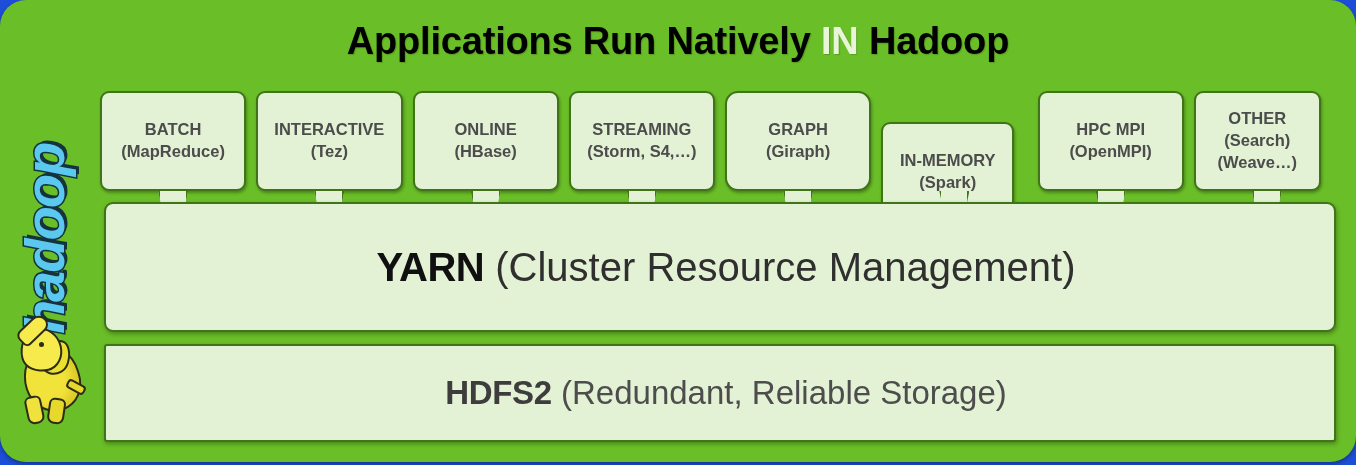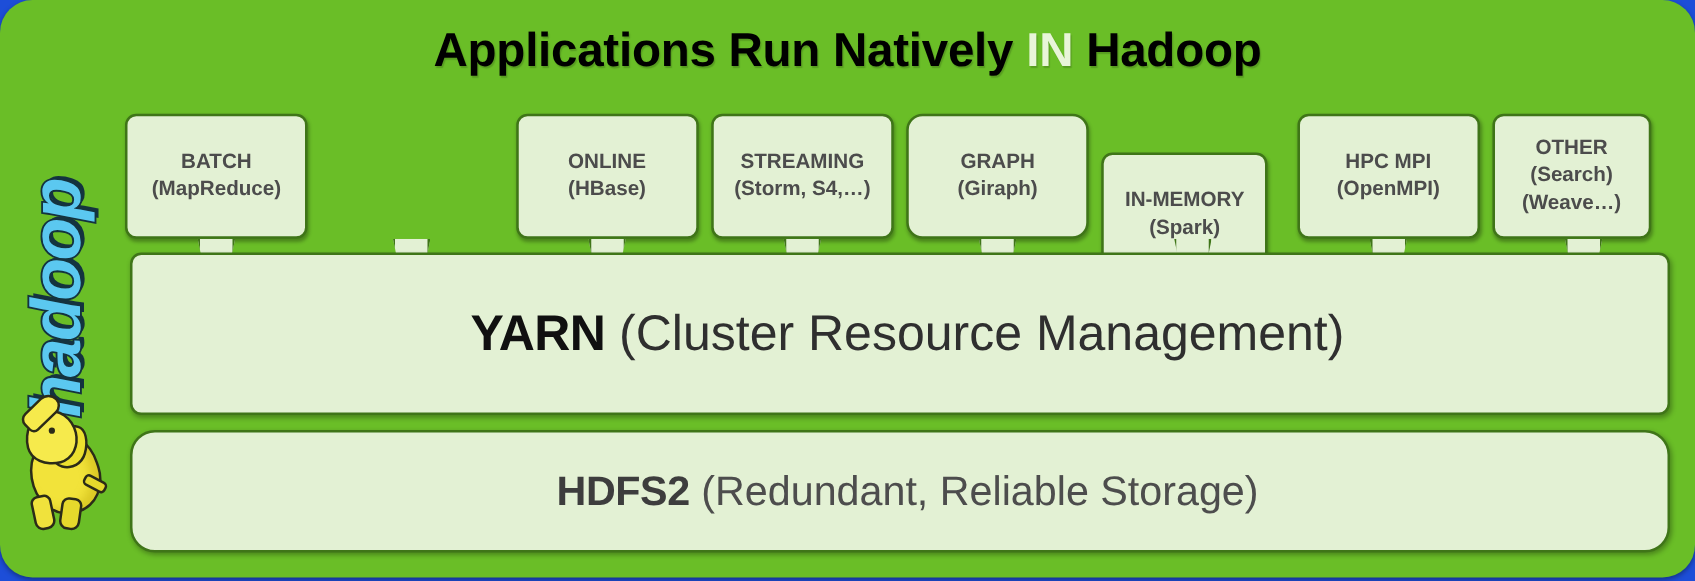--- a/index.html
+++ b/index.html
@@ -219,21 +219,21 @@
     box-shadow: 1px 2px 4px rgba(0,0,0,0.30);
   }
   #hdfs-box {
     position: absolute;
     left: 104px;
     top: 344px;
     width: 1232px;
     height: 98px;
     background: #e3f1d4;
     border: 2px solid #3f7518;
-    border-radius: 20px;
+    border-radius: 3px;
     box-sizing: border-box;
     display: flex;
     align-items: center;
     justify-content: center;
     box-shadow: 1px 2px 4px rgba(0,0,0,0.30);
   }
   .layer-text {
     white-space: nowrap;
     text-align: center;
     margin-left: 12px;
@@ -267,20 +267,26 @@
   </div>
 
   <div id="app-row">
       <div class="app-box" style="left: 0px; width: 146.25px;">
         <div class="app-label">
           <span class="sub">BATCH</span>
           <span class="sub">(MapReduce)</span>
         </div>
       </div>
       <div class="tab" style="left: 58.125px;"></div>
+      <div class="app-box" style="left: 156.25px; width: 146.25px;">
+        <div class="app-label">
+          <span class="sub">INTERACTIVE</span>
+          <span class="sub">(Tez)</span>
+        </div>
+      </div>
       <div class="tab" style="left: 214.375px;"></div>
       <div class="app-box" style="left: 312.5px; width: 146.25px;">
         <div class="app-label">
           <span class="sub">ONLINE</span>
           <span class="sub">(HBase)</span>
         </div>
       </div>
       <div class="tab" style="left: 370.625px;"></div>
       <div class="app-box" style="left: 468.75px; width: 146.25px;">
         <div class="app-label">

